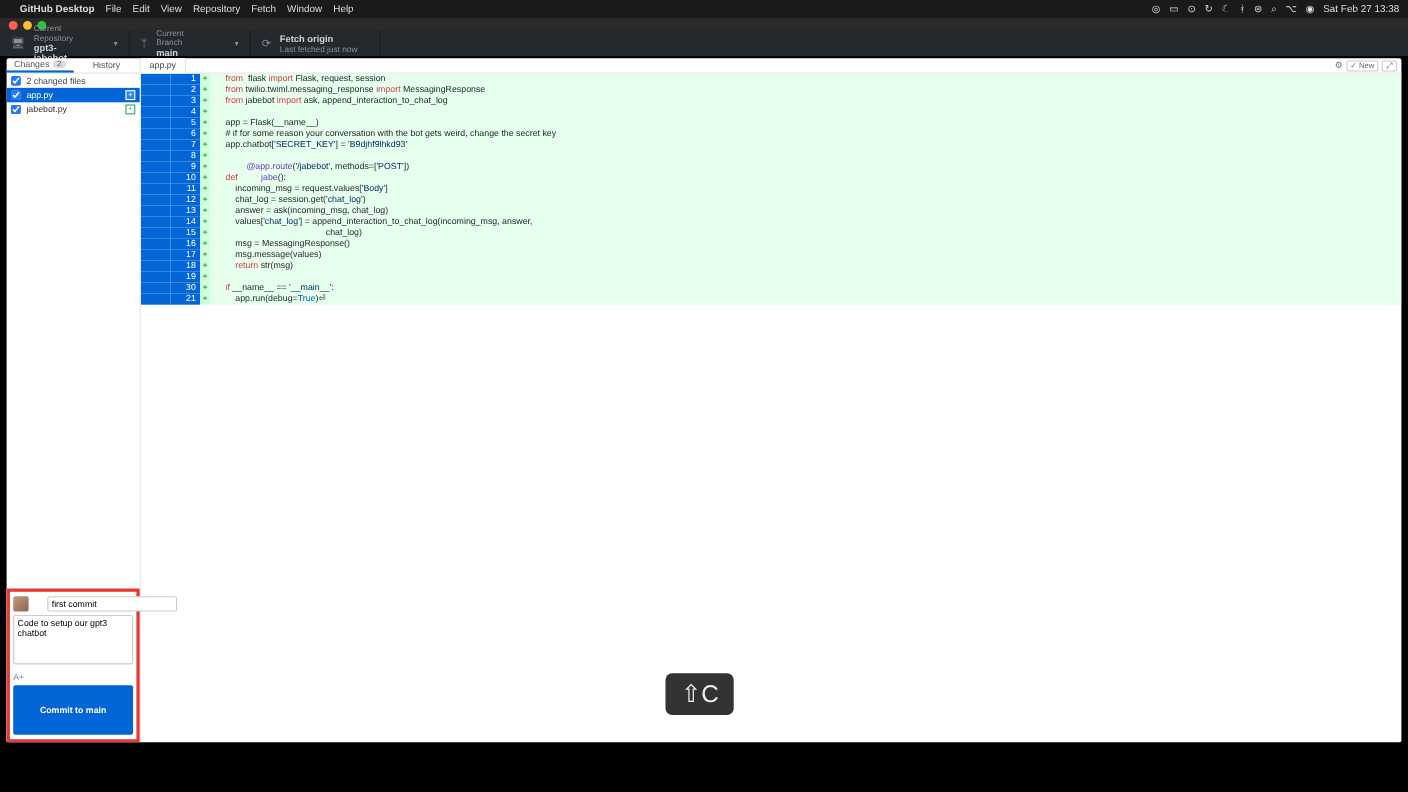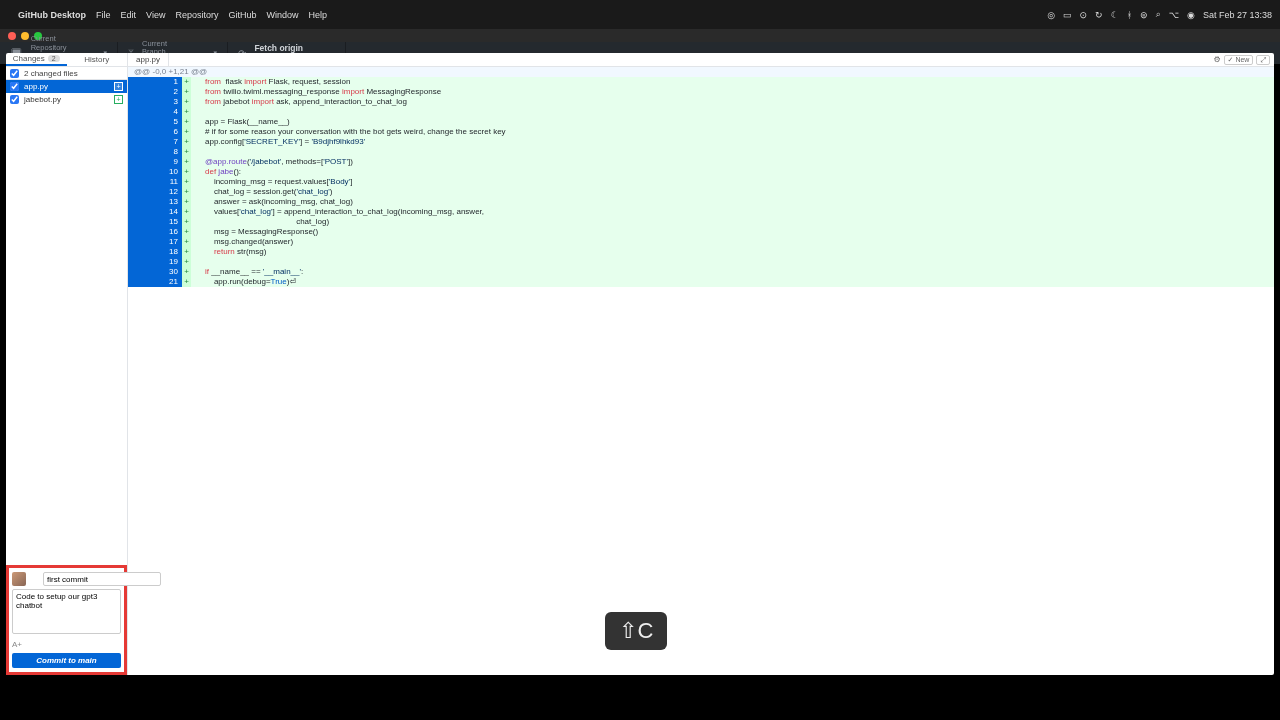--- a/index.html
+++ b/index.html
@@ -1,18 +1,18 @@
 <!DOCTYPE html>
 <html><head>
 <meta charset="utf-8">
 <style>
 * { margin:0; padding:0; box-sizing:border-box; font-family:-apple-system,BlinkMacSystemFont,"Segoe UI",sans-serif; }
 body { width:1280px; height:720px; background:#000; overflow:hidden; position:relative; }
 
-.menubar { height:29px; background:#1a1a1a; display:flex; align-items:center; color:#ddd; font-size:9px; padding:0 8px; justify-content:space-between; }
+.menubar { height:16px; background:#1a1a1a; display:flex; align-items:center; color:#ddd; font-size:9px; padding:0 8px; justify-content:space-between; }
 .menubar-left { display:flex; gap:10px; align-items:center; }
 .menubar-right { display:flex; gap:8px; align-items:center; font-size:9px; }
 .apple-icon { font-size:10px; }
 .menubar-left .app-name { font-weight:600; }
 
 .window-chrome { height:13px; background:#2a2a2a; display:flex; align-items:center; padding-left:8px; gap:5px;}
 .traffic { width:8px; height:8px; border-radius:50%; }
 .tr{background:#ff5f56}.ty{background:#ffbd2e}.tg{background:#27c93f}
 
 .toolbar { height:22px; background:#24292e; display:flex; color:#cfd3d8; font-size:8px; }
@@ -39,53 +39,53 @@
 .file-row.active { background:#0366d6; color:#fff;}
 .file-add-icon { margin-left:auto; width:9px;height:9px;border:1px solid #27ae60; display:flex;align-items:center;justify-content:center;color:#27ae60;font-size:7px;}
 .file-row.active .file-add-icon{border-color:#fff;color:#fff;background:rgba(255,255,255,.2);}
 
 .commit-area { position:absolute; bottom:0; left:0; right:0; padding:4px 3px; border:3px solid #e53935; background:#fff;}
 .summary-row { display:flex; gap:17px; margin-bottom:3px;}
 .avatar { width:14px;height:14px;border-radius:2px;background:linear-gradient(135deg,#c97,#865); flex-shrink:0;}
 .commit-summary { flex:1; border:1px solid #ccc; border-radius:2px; font-size:8px; padding:1px 3px; height:14px;}
 .commit-desc { width:100%; border:1px solid #ccc; border-radius:2px; font-size:8px; padding:2px 3px; height:45px; resize:none; font-family:inherit;}
 .coauthor { font-size:8px; color:#888; margin-top:2px;}
-.commit-btn { width:100%; background:#0366d6; color:#fff; border:none; font-size:8px; font-weight:600; padding:3px 0; border-radius:2px; margin-top:3px; cursor:pointer;font-style:italic;}
+.commit-btn { width:100%; background:#0366d6; color:#fff; border:none; font-size:8px; font-weight:600; padding:18px 0; border-radius:2px; margin-top:3px; cursor:pointer;}
 
 .main-pane { flex:1; display:flex; flex-direction:column; }
 .filetab-bar { height:14px; border-bottom:1px solid #e1e4e8; display:flex; align-items:center;}
 .filetab { font-size:8px; padding:0 8px; height:100%; display:flex; align-items:center; border-right:1px solid #e1e4e8; background:#fff; color:#444;}
 .filetab-tools { margin-left:auto; display:flex; gap:3px; padding-right:4px; font-size:8px; color:#666; align-items:center;}
 .tool-box { border:1px solid #ccc; border-radius:2px; padding:0 3px; font-size:7px; cursor:pointer;}
 
 .diff { flex:1; overflow:hidden; font-family:Menlo,Consolas,monospace; font-size:8px; line-height:10px; }
 .diff-hunk { background:#f1f8ff; color:#7a8290; padding:0 6px; height:10px; display:flex; align-items:center;}
 .diff-row { display:flex; height:10px; }
 .ln-old { width:27px; text-align:right; padding-right:4px; background:#0366d6; color:#bcdfff; }
 .ln-new { width:27px; text-align:right; padding-right:4px; background:#0366d6; color:#fff; }
 .marker { width:9px; text-align:center; background:#cdffd8; color:#22863a;}
 .codecell { flex:1; background:#e6ffed; color:#24292e; white-space:pre; padding-left:14px;}
-.k-red{color:#d73a49;} .k-blue{color:#005cc5;} .k-str{color:#032f62;} .k-purple{color:#6f42c1;}
+.k-red{color:#d73a49;} .k-blue{color:#005cc5;} .k-str{color:#032f62;} .k-purple{color:#6f42c1;margin-left:19px;}
 
 .key-overlay { position:absolute; left:605px; top:612px; background:#333; color:#eee; padding:6px 14px; border-radius:6px; font-size:22px; font-family:-apple-system; display:flex; align-items:center; gap:2px;}
 
 .dock-area{position:absolute;bottom:0;left:0;right:0;height:45px;background:#000;}
 </style>
 </head>
 <body>
 
 <div class="menubar">
   <div class="menubar-left">
     <span class="apple-icon"></span>
     <span class="app-name">GitHub Desktop</span>
     <span>File</span>
     <span>Edit</span>
     <span>View</span>
     <span>Repository</span>
-    <span>GitHub</span>
+    <span>Fetch</span>
     <span>Window</span>
     <span>Help</span>
   </div>
   <div class="menubar-right">
     <span>◎</span>
     <span>▭</span>
     <span>⊙</span>
     <span>↻</span>
     <span>☾</span>
     <span>ᚼ</span>
@@ -169,21 +169,20 @@
   <div class="main-pane">
     <div class="filetab-bar">
       <div class="filetab">app.py</div>
       <div class="filetab-tools">
         <span>⚙</span>
         <span class="tool-box">✓ <span>New</span></span>
         <span class="tool-box">⤢</span>
       </div>
     </div>
     <div class="diff">
-      <div class="diff-hunk">@@ -0,0 +1,21 @@</div>
       <div id="diff-lines">
           <div class="diff-row">
             <div class="ln-old"></div>
             <div class="ln-new">1</div>
             <div class="marker">+</div>
             <div class="codecell"><span class="k-red">from</span><span>  flask </span><span class="k-red">import</span><span> Flask, request, session</span></div>
           </div>
           <div class="diff-row">
             <div class="ln-old"></div>
             <div class="ln-new">2</div>
@@ -211,21 +210,21 @@
           <div class="diff-row">
             <div class="ln-old"></div>
             <div class="ln-new">6</div>
             <div class="marker">+</div>
             <div class="codecell"># if for some reason your conversation with the bot gets weird, change the secret key</div>
           </div>
           <div class="diff-row">
             <div class="ln-old"></div>
             <div class="ln-new">7</div>
             <div class="marker">+</div>
-            <div class="codecell"><span>app.config[</span><span class="k-str">'SECRET_KEY'</span><span>] = </span><span class="k-str">'B9djhf9lhkd93'</span></div>
+            <div class="codecell"><span>app.chatbot[</span><span class="k-str">'SECRET_KEY'</span><span>] = </span><span class="k-str">'B9djhf9lhkd93'</span></div>
           </div>
           <div class="diff-row">
             <div class="ln-old"></div>
             <div class="ln-new">8</div>
             <div class="marker">+</div>
             <div class="codecell"></div>
           </div>
           <div class="diff-row">
             <div class="ln-old"></div>
             <div class="ln-new">9</div>
@@ -271,21 +270,21 @@
           <div class="diff-row">
             <div class="ln-old"></div>
             <div class="ln-new">16</div>
             <div class="marker">+</div>
             <div class="codecell">    msg = MessagingResponse()</div>
           </div>
           <div class="diff-row">
             <div class="ln-old"></div>
             <div class="ln-new">17</div>
             <div class="marker">+</div>
-            <div class="codecell">    msg.changed(answer)</div>
+            <div class="codecell">    msg.message(values)</div>
           </div>
           <div class="diff-row">
             <div class="ln-old"></div>
             <div class="ln-new">18</div>
             <div class="marker">+</div>
             <div class="codecell"><span>    </span><span class="k-red">return</span><span> str(msg)</span></div>
           </div>
           <div class="diff-row">
             <div class="ln-old"></div>
             <div class="ln-new">19</div>

